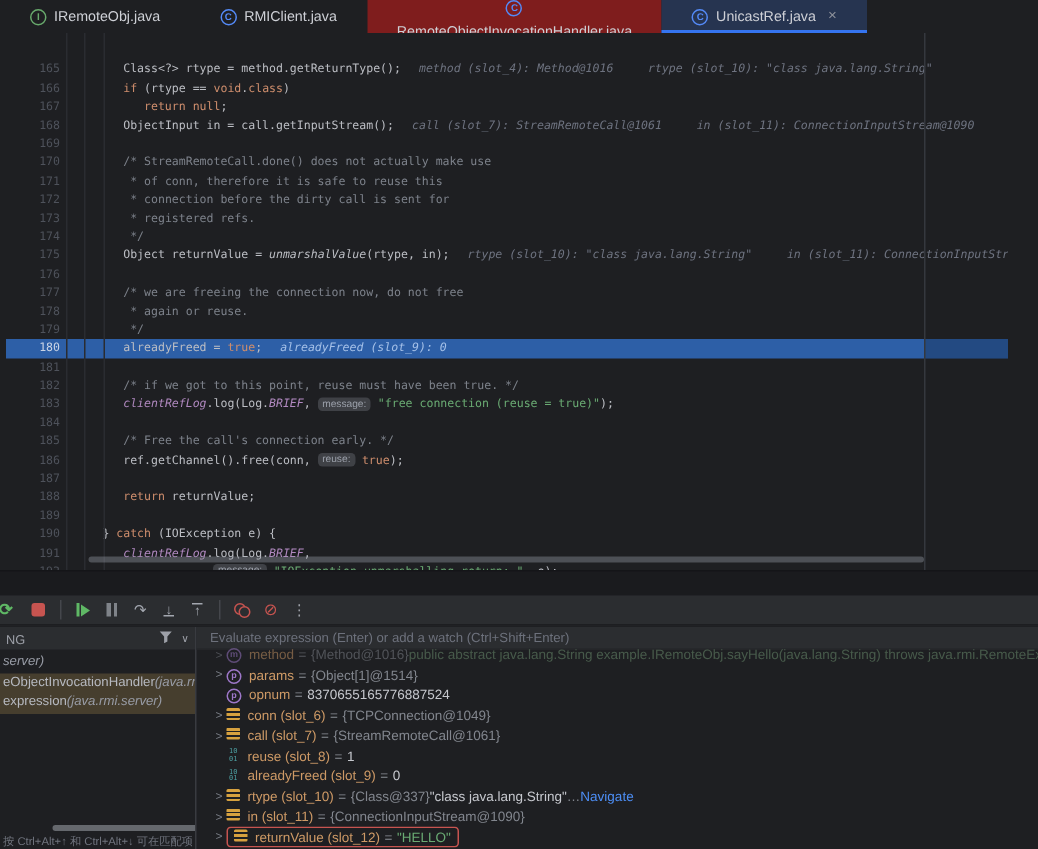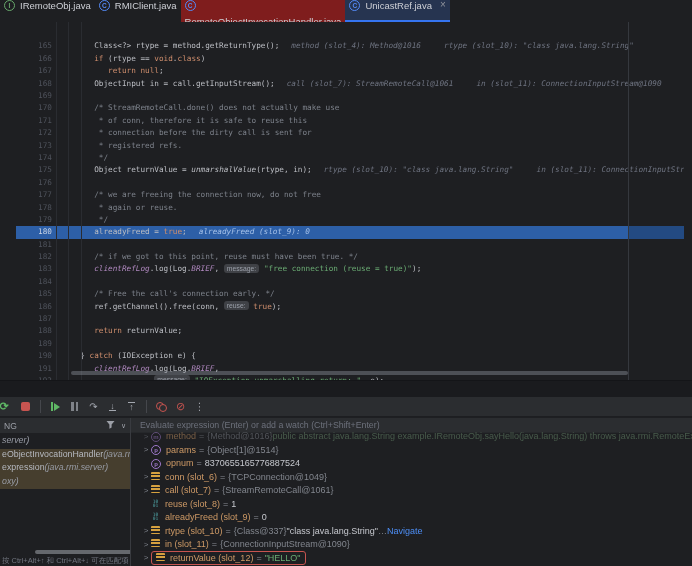--- a/index.html
+++ b/index.html
@@ -1,31 +1,31 @@
 <!DOCTYPE html>
 <html><head>
 <meta charset="utf-8">
 <style>
   html,body{margin:0;padding:0;}
   body{width:692px;height:566px;position:relative;overflow:hidden;background:#1e1f22;
        font-family:"Liberation Sans",sans-serif;}
   
   .tabbar{height:22px;display:flex;align-items:stretch;background:#1e1f22;}
-  .tab{display:flex;align-items:flex-start;gap:5px;padding:0 4px;font-size:9.5px;color:#ced0d6;
+  .tab{display:flex;align-items:center;gap:5px;padding:0 20px;font-size:9.5px;color:#ced0d6;
        position:relative;white-space:nowrap;cursor:default;}
   .tab.hover{background:#7f1d1d;flex-direction:column;}
   .tab.active{background:#263450;}
   .tab.active::after{content:"";position:absolute;left:0;right:0;bottom:0;height:2px;background:#3574f0;}
   .ticon{width:9px;height:9px;border-radius:50%;border:1px solid currentColor;font-size:6.5px;
          line-height:9px;text-align:center;font-weight:bold;flex:none;}
   .ticon.interface{color:#68a96c;}
   .ticon.class{color:#548af7;}
   .tclose{color:#8e929b;font-size:10px;margin-left:3px;line-height:10px;}
   
-  .editor{position:absolute;top:22px;left:16px;width:668px;height:358px;overflow:hidden;
+  .editor{position:absolute;top:22px;left:4px;width:668px;height:358px;overflow:hidden;
           font-family:"DejaVu Sans Mono",monospace;font-size:7.7px;line-height:12.4px;
           white-space:pre;background:#1e1f22;}
   .lines{margin-top:-6.4px;position:relative;}
   .crow{display:flex;height:12.4px;position:relative;}
   .gut{width:55px;flex:none;text-align:right;padding-right:19px;color:#4e525b;box-sizing:border-box;}
   .code{flex:1;color:#bcbec4;overflow:hidden;}
   .crow.exec{background:#2d5fa7;}
   .crow.exec .gut{color:#c9d4e6;}
   .crow.exec::after{content:"";position:absolute;left:612px;right:0;top:0;bottom:0;background:rgba(0,0,0,.22);}
   .vline{position:absolute;top:0;bottom:0;width:1px;background:#2a2c31;}
@@ -194,23 +194,20 @@
           <span class="f-itg">server)</span>
         </div>
         <div class="frow tan">
           <span class="f-fg">eObjectInvocationHandler </span>
           <span class="f-itg">(java.rmi.se</span>
         </div>
         <div class="frow tan">
           <span class="f-fg">expression </span>
           <span class="f-itg">(java.rmi.server)</span>
         </div>
-        <div class="frow tan">
-          <span class="f-itg">oxy)</span>
-        </div>
       </div>
     <div class="fscroll"></div>
     <div class="fhint">按 Ctrl+Alt+↑ 和 Ctrl+Alt+↓ 可在匹配项之间导航</div>
   </div>
   <div class="vdiv"></div>
   <div class="varspanel">
     <div class="evalbar">
       <span>Evaluate expression (Enter) or add a watch (Ctrl+Shift+Enter)</span>
     </div>
     <div class="vars" id="vars">

